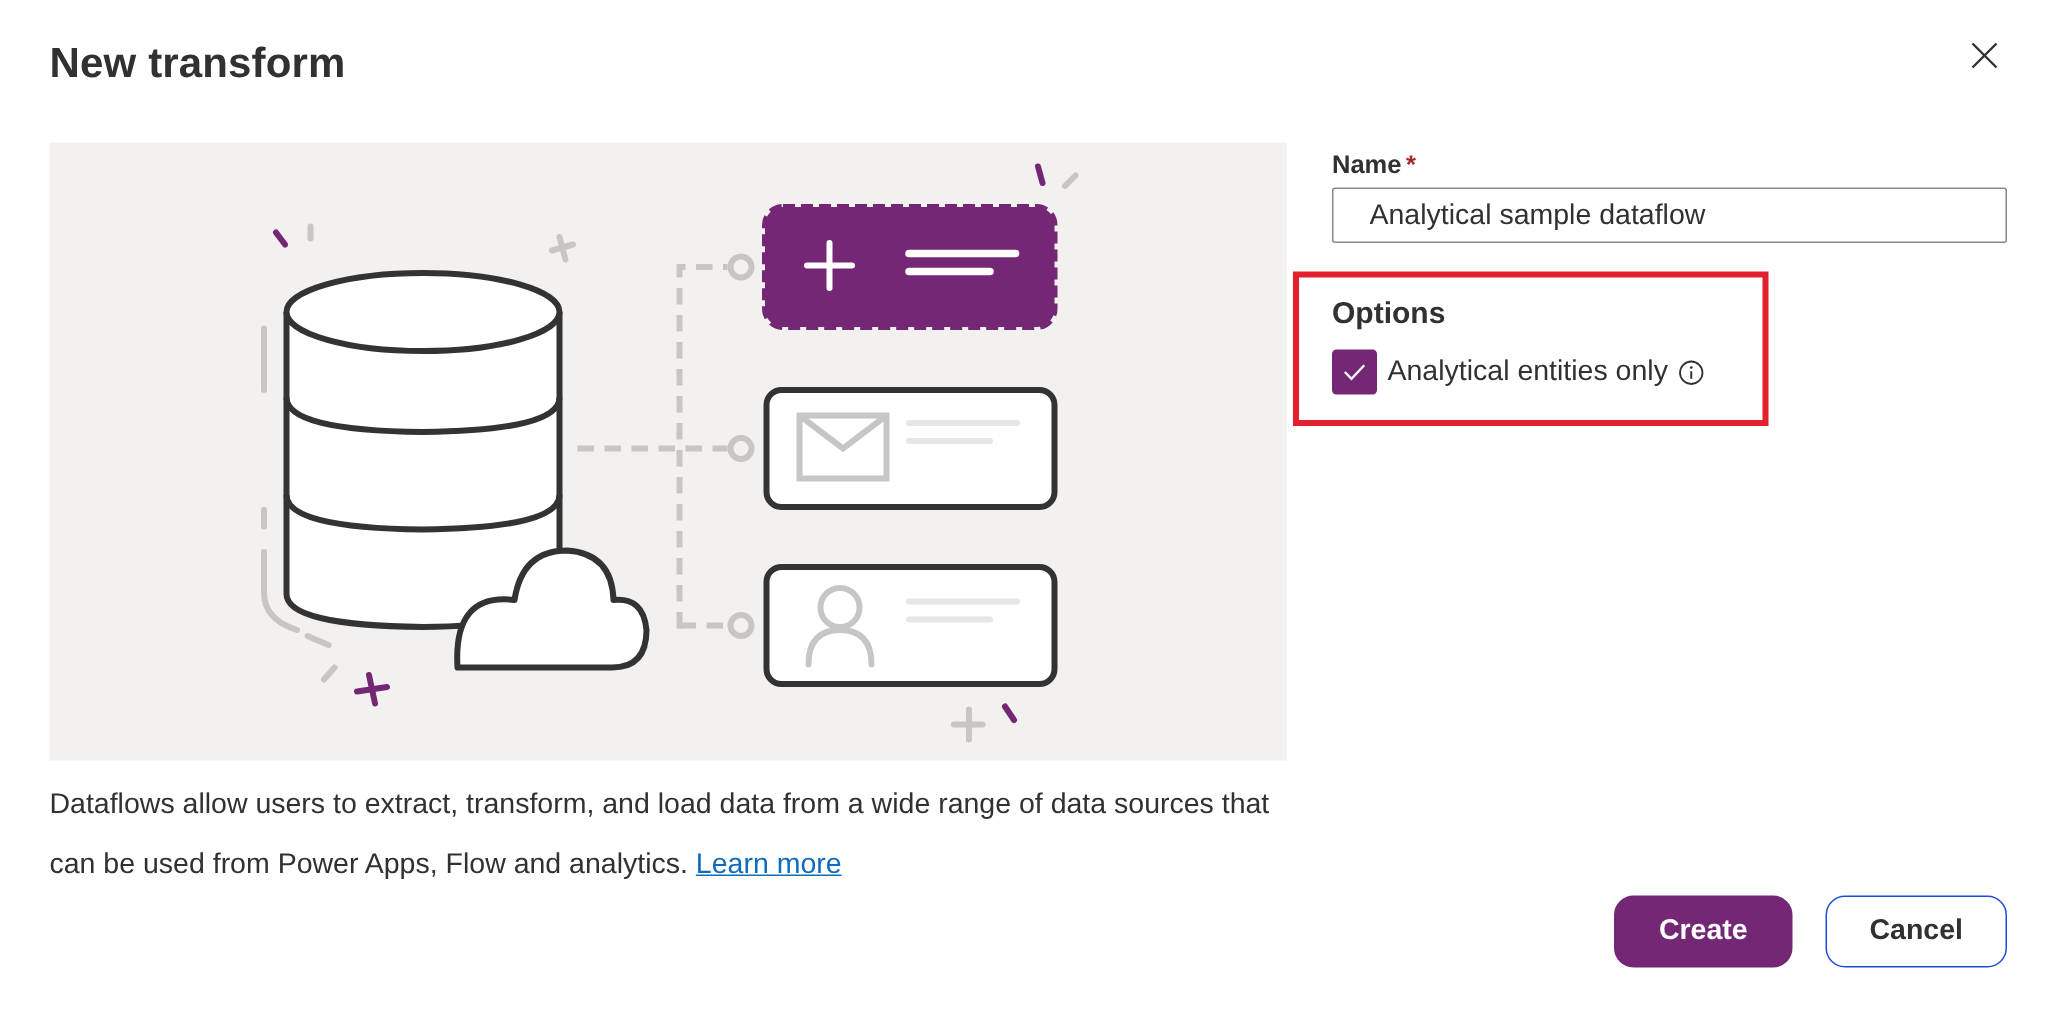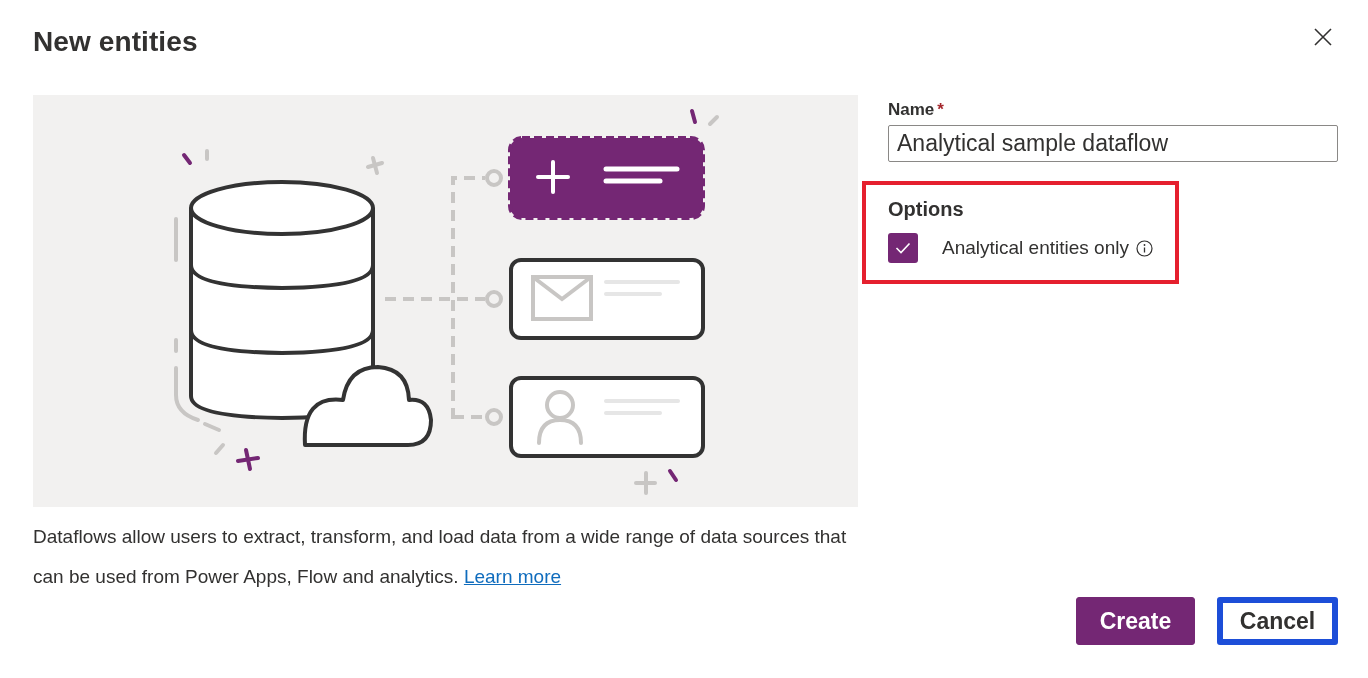--- a/index.html
+++ b/index.html
@@ -13,41 +13,41 @@
   .close-btn { position: absolute; left: 1308px; top: 22px; width: 30px; height: 30px; cursor: pointer; display: flex; align-items: center; justify-content: center; }
 
   .illustration { position: absolute; left: 33px; top: 95px; width: 825px; height: 412px; background: #f2f1f0; overflow: hidden; }
 
   .description { position: absolute; left: 33px; top: 517px; width: 820px; font-size: 19px; line-height: 40px; color: #323130; }
   .description a { color: #0f6cbd; text-decoration: underline; cursor: pointer; }
 
   .name-label { position: absolute; left: 888px; top: 100px; font-size: 17px; font-weight: 600; color: #323130; }
   .name-label .req { color: #a4262c; margin-left: 3px; }
 
-  .name-input { position: absolute; left: 888px; top: 125px; width: 450px; height: 37px; border: 1px solid #8a8886; border-radius: 2px; padding: 0 8px; font-size: 23px; font-family: "Liberation Sans", "DejaVu Sans", sans-serif; color: #323130; background: #fff; outline: none; }
+  .name-input { position: absolute; left: 888px; top: 125px; width: 450px; height: 37px; border: 1px solid #8a8886; border-radius: 2px; padding: 0 24px; font-size: 19px; font-family: "Liberation Sans", "DejaVu Sans", sans-serif; color: #323130; background: #fff; outline: none; }
 
   .highlight-box { position: absolute; left: 862px; top: 181px; width: 317px; height: 103px; border: 4px solid #e5202e; }
 
   .options-label { position: absolute; left: 888px; top: 198px; font-size: 20px; font-weight: 600; color: #323130; }
 
   .checkbox-row { position: absolute; left: 888px; top: 233px; height: 30px; display: flex; align-items: center; cursor: pointer; }
   .checkbox { width: 30px; height: 30px; background: #742774; border-radius: 3px; display: flex; align-items: center; justify-content: center; }
-  .checkbox-label { margin-left: 24px; font-size: 19px; color: #323130; }
+  .checkbox-label { margin-left: 7px; font-size: 19px; color: #323130; }
   .info-icon { margin-left: 7px; width: 17px; height: 17px; display: inline-flex; }
 
-  .btn { position: absolute; top: 597px; height: 48px; border-radius: 3px; font-size: 23px; font-weight: 600; font-family: "Liberation Sans", "DejaVu Sans", sans-serif; cursor: pointer; display: flex; align-items: center; justify-content: center; }
+  .btn { position: absolute; top: 597px; height: 48px; border-radius: 13px; font-size: 19px; font-weight: 600; font-family: "Liberation Sans", "DejaVu Sans", sans-serif; cursor: pointer; display: flex; align-items: center; justify-content: center; }
   .btn-primary { left: 1076px; width: 119px; background: #742774; color: #fff; border: 1px solid #742774; }
-  .btn-secondary { left: 1217px; width: 121px; background: #fff; color: #323130; border: 6px solid #1d4ed8; }
+  .btn-secondary { left: 1217px; width: 121px; background: #fff; color: #323130; border: 1px solid #1d4ed8; }
 </style>
 </head>
 <body>
 
 <div class="dialog">
 
-  <h1 class="title">New entities</h1>
+  <h1 class="title">New transform</h1>
 
   <div class="close-btn">
     <svg width="18" height="18" viewBox="0 0 18 18">
       <path d="M1 1 L17 17 M17 1 L1 17" stroke="#323130" stroke-width="1.6" fill="none"></path>
     </svg>
   </div>
 
   <div class="illustration">
     <svg width="825" height="412" viewBox="0 0 825 412">
 

